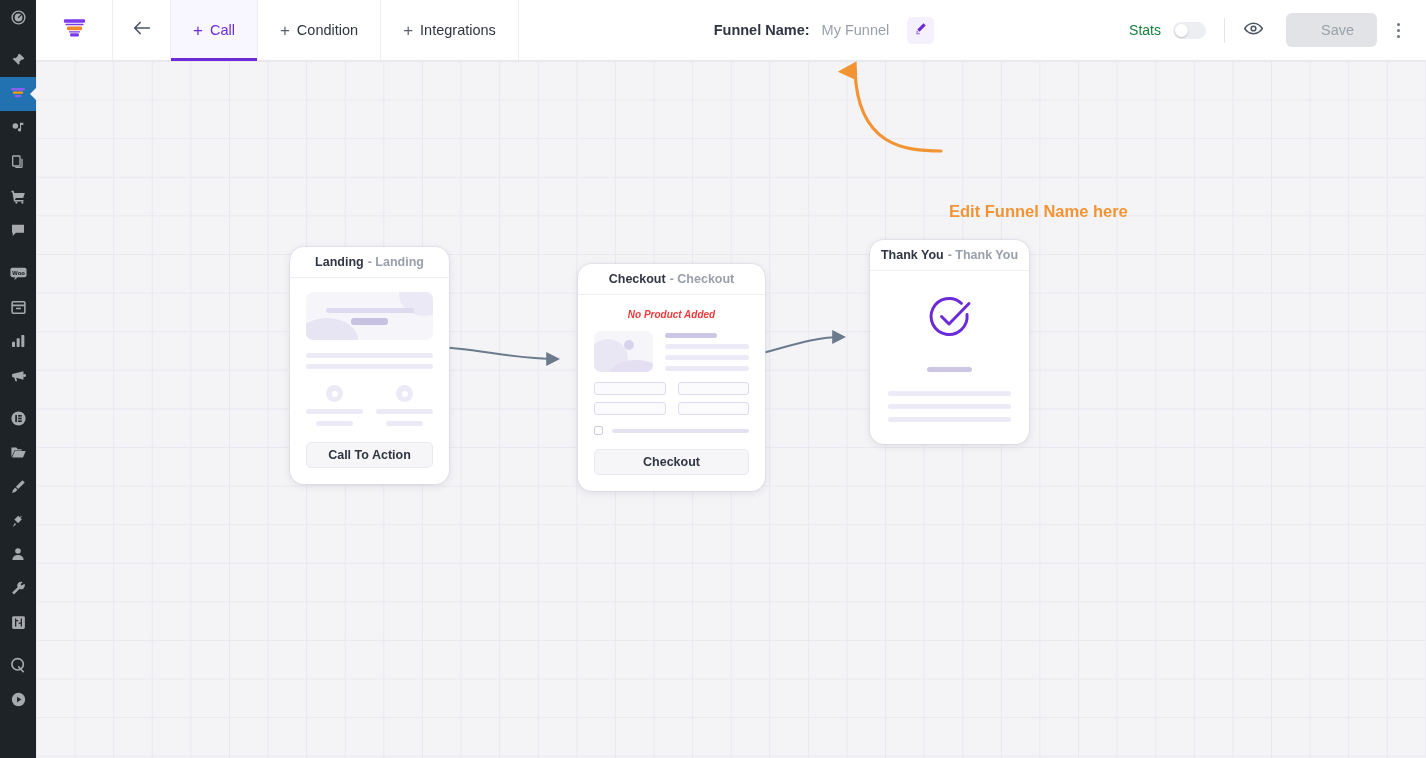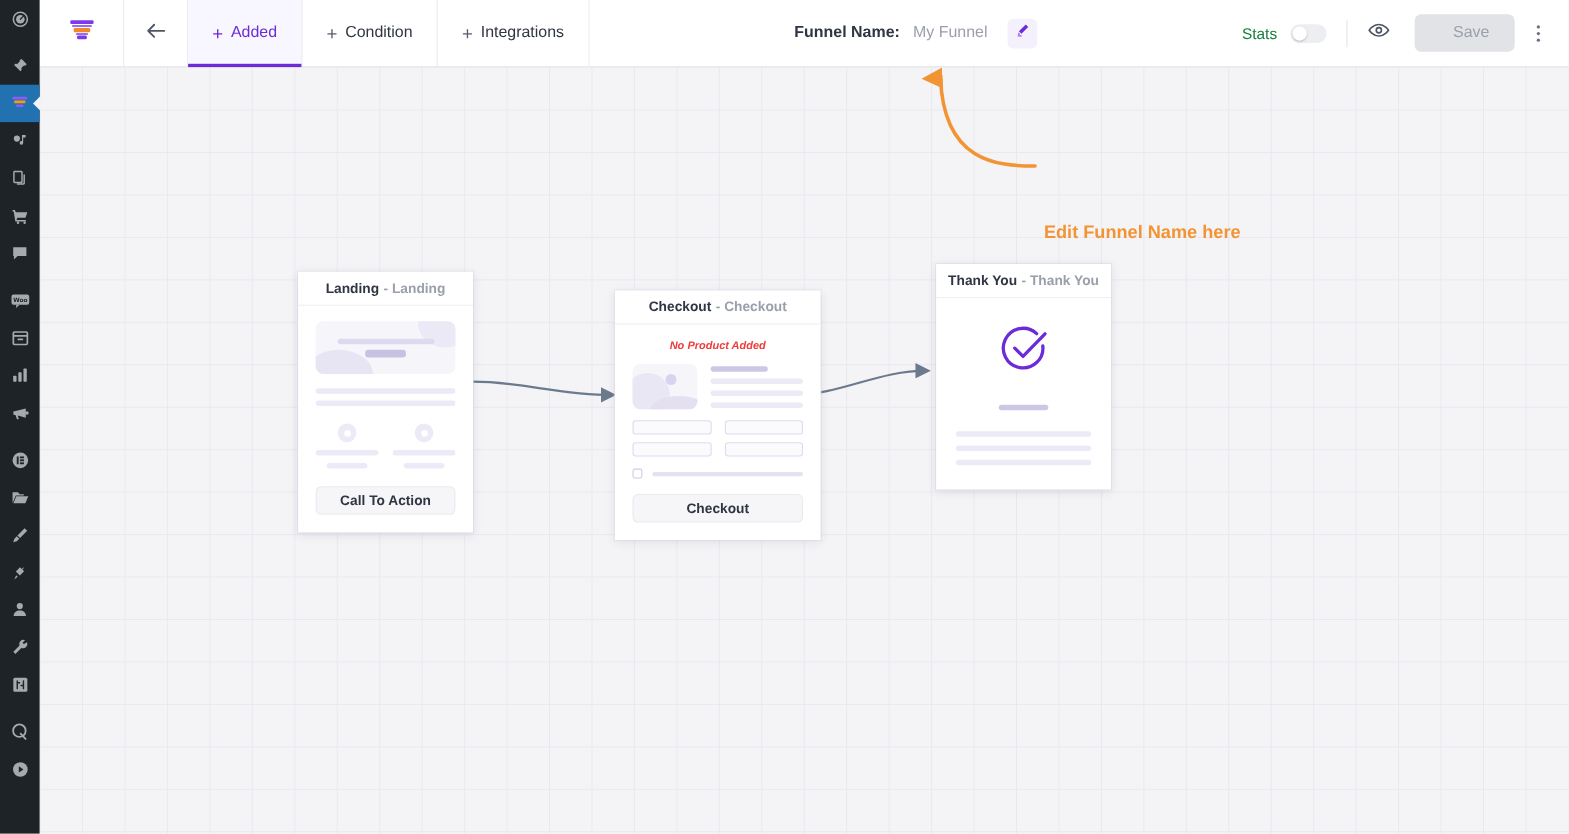--- a/index.html
+++ b/index.html
@@ -118,23 +118,24 @@
       linear-gradient(to bottom, #e8e8ef 1px, transparent 1px);
     background-size: 38.6px 38.6px;
     background-position: 0 0;
   }
   .canvas-svg { position: absolute; inset: 0; width: 100%; height: 100%; pointer-events: none; }
 
   
   .node {
     position: absolute;
     background: #ffffff;
-    border-radius: 0;
+    border-radius: 14px;
     box-shadow: 0 2px 9px rgba(40,44,63,.10), 0 0 0 1px rgba(226,226,236,.65);
     overflow: hidden;
+    margin-left: 19px;
   }
   .node-head {
     height: 31px; display: flex; align-items: center; justify-content: center;
     border-bottom: 1px solid #eeeef4;
     font-size: 12.5px;
   }
   .node-head .n-title { font-weight: 700; color: #2f3542; }
   .node-head .n-sub { color: #9aa0ab; margin-left: 4px; font-weight: 600; }
   .node-body { padding: 14px 16px 16px; }
 
@@ -420,21 +421,21 @@
       <div class="tb-back">
         <span>
           <svg width="22" height="22" viewBox="0 0 24 24" fill="none" stroke="currentColor" stroke-width="1.8" stroke-linecap="round" stroke-linejoin="round">
               <path d="M20 12H4M10 6l-6 6 6 6"></path>
             </svg>
         </span>
       </div>
 
       <div class="tb-tab active">
         <span class="plus">+</span>
-        <span>Added</span>
+        <span>Call</span>
       </div>
       <div class="tb-tab">
         <span class="plus">+</span>
         <span>Condition</span>
       </div>
       <div class="tb-tab">
         <span class="plus">+</span>
         <span>Integrations</span>
       </div>
 

